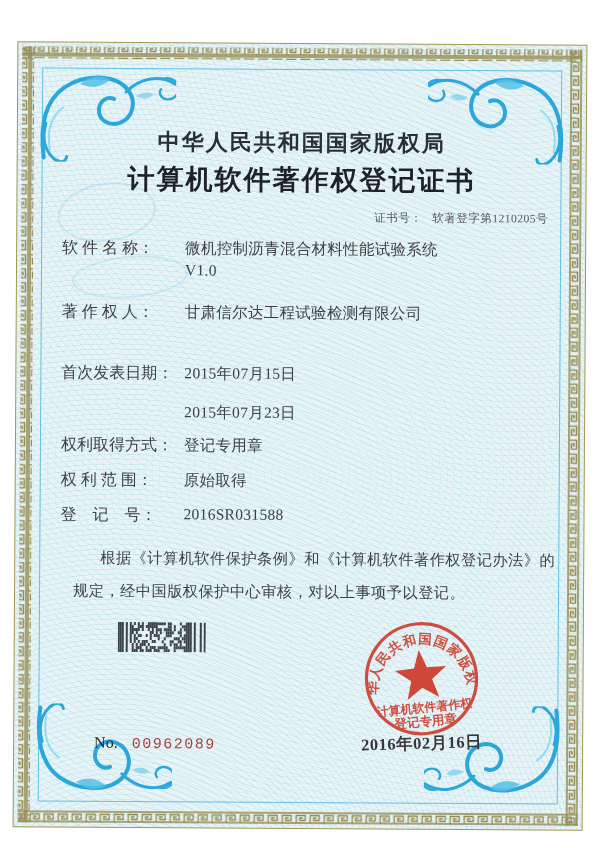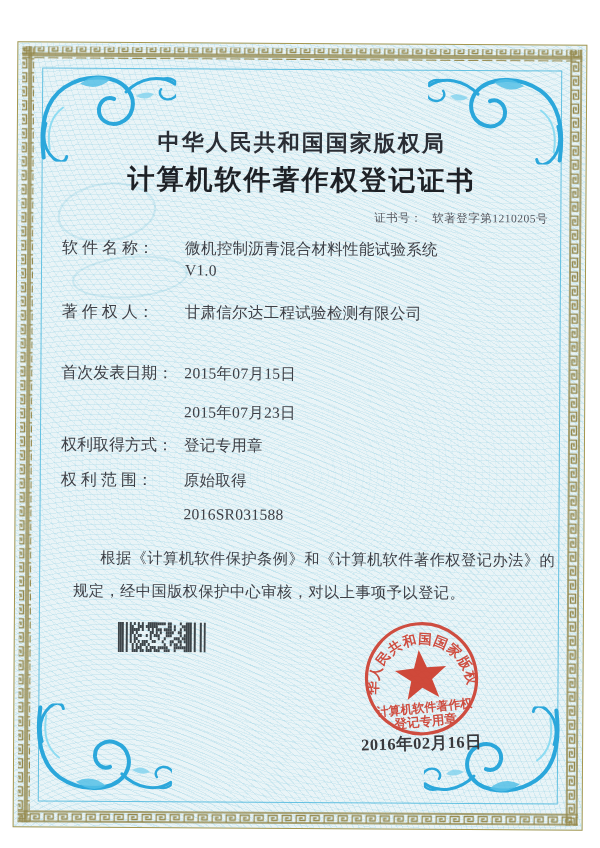--- a/index.html
+++ b/index.html
@@ -152,20 +152,21 @@
   </div>
   <div class="row r4">
     <span class="lbl">权利取得方式：</span>
     <span class="val">登记专用章</span>
   </div>
   <div class="row r5">
     <span class="lbl">权 利 范 围：</span>
     <span class="val">原始取得</span>
   </div>
   <div class="row r6">
+    <span class="lbl">登　记　号：</span>
     <span class="val">2016SR031588</span>
   </div>
 
   <div class="stmt stmt1">根据《计算机软件保护条例》和《计算机软件著作权登记办法》的</div>
   <div class="stmt stmt2">规定，经中国版权保护中心审核，对以上事项予以登记。</div>
 
   <div class="barcode">
     <svg id="bc-svg" width="88" height="30" viewBox="0 0 88 30" aria-hidden="true">
         <g id="bc-mods" fill="#3d4449">
           <rect x="0" y="0" width="2" height="30"></rect>
@@ -338,14 +339,17 @@
     <polygon fill="#ce4030" points="0,-29 -6.5,-10.9 -25.7,-10.3 -10.5,1.4 -15.9,19.8 0,9 15.9,19.8 10.5,1.4 25.7,-10.3 6.5,-10.9"></polygon>
     <text font-size="13.5" font-weight="700" fill="#ce4537" letter-spacing="1" font-family="'Liberation Serif','DejaVu Serif',serif">
       <textPath href="#sealArc" startOffset="50%" text-anchor="middle">中华人民共和国国家版权局</textPath>
     </text>
     <text x="0" y="33" text-anchor="middle" font-size="12" font-weight="700" fill="#ce4537" font-family="'Liberation Serif','DejaVu Serif',serif">计算机软件著作权</text>
     <text x="0" y="47" text-anchor="middle" font-size="12.5" font-weight="700" fill="#ce4537" font-family="'Liberation Serif','DejaVu Serif',serif">登记专用章</text>
   </svg>
 
   <div class="stamp-date">2016年02月16日</div>
 
+  <div class="serial">
+    <span class="no">No.</span><span class="num">00962089</span>
+  </div>
 
 </div>
 
 </body></html>

